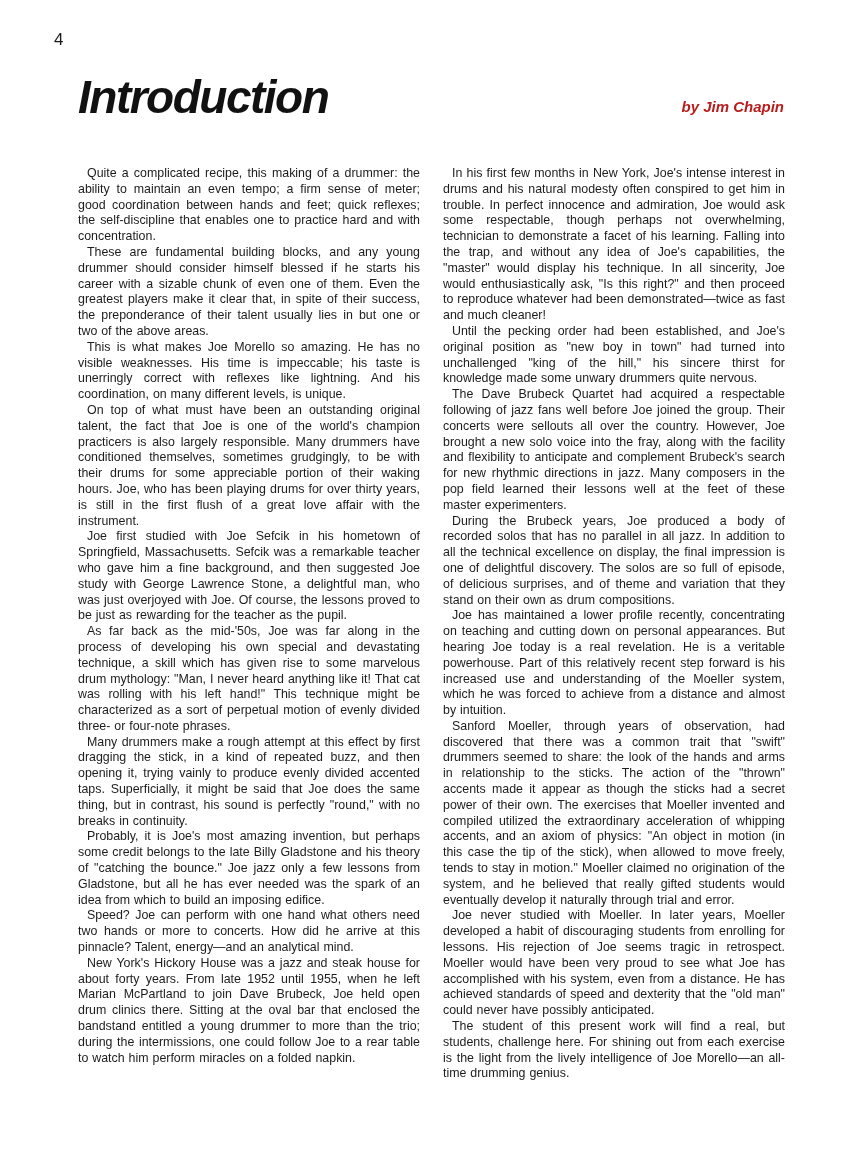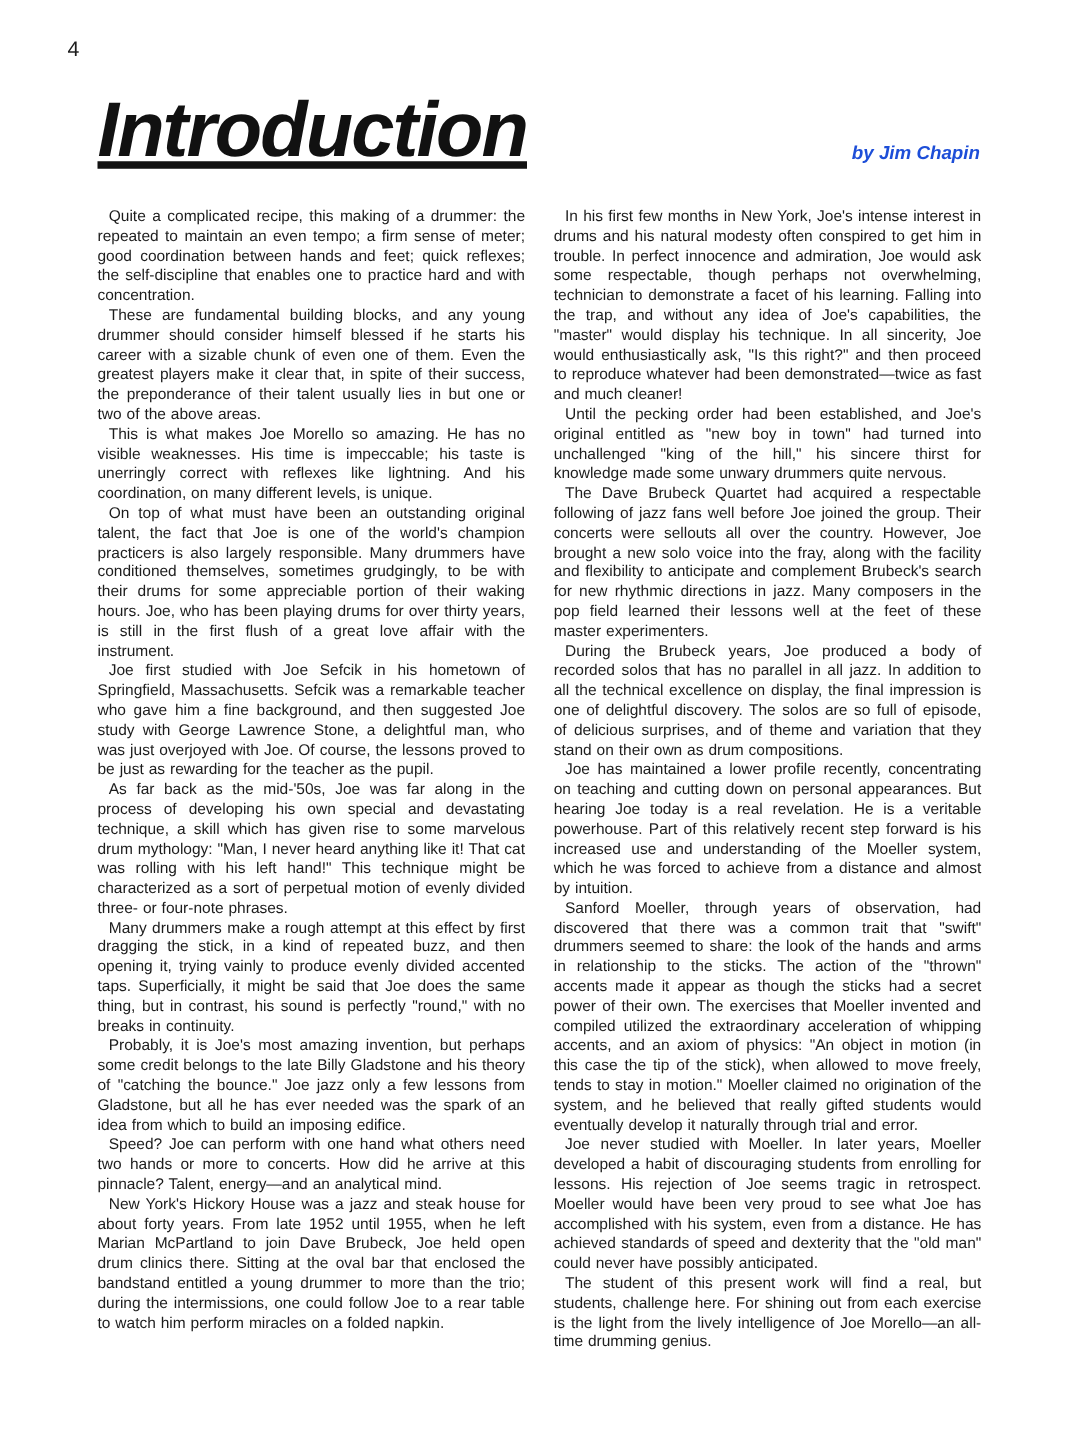--- a/index.html
+++ b/index.html
@@ -28,34 +28,33 @@
   .header {
     position: absolute;
     top: 74px;
     left: 78px;
     right: 80px;
     display: flex;
     align-items: flex-end;
     justify-content: space-between;
   }
   .title {
-    font-size: 62px;
+    font-size: 46px;
     font-weight: bold;
     font-style: italic;
     letter-spacing: -1.5px;
     line-height: 1;
     color: #111111;
-    text-decoration: underline;
   }
   .byline {
     font-size: 15px;
     font-weight: bold;
     font-style: italic;
     padding-bottom: 5px;
-    color: #1d4ed8;
+    color: #b91c1c;
   }
   .columns {
     position: absolute;
     top: 166px;
     left: 78px;
     right: 79px;
     display: flex;
     gap: 23px;
   }
   .column {
@@ -79,34 +78,34 @@
 
   <div class="page-number">4</div>
 
   <div class="header">
     <div class="title">Introduction</div>
     <div class="byline">by Jim Chapin</div>
   </div>
 
   <div class="columns">
     <div class="column">
-        <p class="para">Quite a complicated recipe, this making of a drummer: the repeated to maintain an even tempo; a firm sense of meter; good coordination between hands and feet; quick reflexes; the self-discipline that enables one to practice hard and with concentration.</p>
+        <p class="para">Quite a complicated recipe, this making of a drummer: the ability to maintain an even tempo; a firm sense of meter; good coordination between hands and feet; quick reflexes; the self-discipline that enables one to practice hard and with concentration.</p>
         <p class="para">These are fundamental building blocks, and any young drummer should consider himself blessed if he starts his career with a sizable chunk of even one of them. Even the greatest players make it clear that, in spite of their success, the preponderance of their talent usually lies in but one or two of the above areas.</p>
         <p class="para">This is what makes Joe Morello so amazing. He has no visible weaknesses. His time is impeccable; his taste is unerringly correct with reflexes like lightning. And his coordination, on many different levels, is unique.</p>
         <p class="para">On top of what must have been an outstanding original talent, the fact that Joe is one of the world's champion practicers is also largely responsible. Many drummers have conditioned themselves, sometimes grudgingly, to be with their drums for some appreciable portion of their waking hours. Joe, who has been playing drums for over thirty years, is still in the first flush of a great love affair with the instrument.</p>
         <p class="para">Joe first studied with Joe Sefcik in his hometown of Springfield, Massachusetts. Sefcik was a remarkable teacher who gave him a fine background, and then suggested Joe study with George Lawrence Stone, a delightful man, who was just overjoyed with Joe. Of course, the lessons proved to be just as rewarding for the teacher as the pupil.</p>
         <p class="para">As far back as the mid-'50s, Joe was far along in the process of developing his own special and devastating technique, a skill which has given rise to some marvelous drum mythology: "Man, I never heard anything like it! That cat was rolling with his left hand!" This technique might be characterized as a sort of perpetual motion of evenly divided three- or four-note phrases.</p>
         <p class="para">Many drummers make a rough attempt at this effect by first dragging the stick, in a kind of repeated buzz, and then opening it, trying vainly to produce evenly divided accented taps. Superficially, it might be said that Joe does the same thing, but in contrast, his sound is perfectly "round," with no breaks in continuity.</p>
         <p class="para">Probably, it is Joe's most amazing invention, but perhaps some credit belongs to the late Billy Gladstone and his theory of "catching the bounce." Joe jazz only a few lessons from Gladstone, but all he has ever needed was the spark of an idea from which to build an imposing edifice.</p>
         <p class="para">Speed? Joe can perform with one hand what others need two hands or more to concerts. How did he arrive at this pinnacle? Talent, energy—and an analytical mind.</p>
         <p class="para">New York's Hickory House was a jazz and steak house for about forty years. From late 1952 until 1955, when he left Marian McPartland to join Dave Brubeck, Joe held open drum clinics there. Sitting at the oval bar that enclosed the bandstand entitled a young drummer to more than the trio; during the intermissions, one could follow Joe to a rear table to watch him perform miracles on a folded napkin.</p>
       </div>
     <div class="column">
         <p class="para">In his first few months in New York, Joe's intense interest in drums and his natural modesty often conspired to get him in trouble. In perfect innocence and admiration, Joe would ask some respectable, though perhaps not overwhelming, technician to demonstrate a facet of his learning. Falling into the trap, and without any idea of Joe's capabilities, the "master" would display his technique. In all sincerity, Joe would enthusiastically ask, "Is this right?" and then proceed to reproduce whatever had been demonstrated—twice as fast and much cleaner!</p>
-        <p class="para">Until the pecking order had been established, and Joe's original entitled as "new boy in town" had turned into unchallenged "king of the hill," his sincere thirst for knowledge made some unwary drummers quite nervous.</p>
+        <p class="para">Until the pecking order had been established, and Joe's original position as "new boy in town" had turned into unchallenged "king of the hill," his sincere thirst for knowledge made some unwary drummers quite nervous.</p>
         <p class="para">The Dave Brubeck Quartet had acquired a respectable following of jazz fans well before Joe joined the group. Their concerts were sellouts all over the country. However, Joe brought a new solo voice into the fray, along with the facility and flexibility to anticipate and complement Brubeck's search for new rhythmic directions in jazz. Many composers in the pop field learned their lessons well at the feet of these master experimenters.</p>
         <p class="para">During the Brubeck years, Joe produced a body of recorded solos that has no parallel in all jazz. In addition to all the technical excellence on display, the final impression is one of delightful discovery. The solos are so full of episode, of delicious surprises, and of theme and variation that they stand on their own as drum compositions.</p>
         <p class="para">Joe has maintained a lower profile recently, concentrating on teaching and cutting down on personal appearances. But hearing Joe today is a real revelation. He is a veritable powerhouse. Part of this relatively recent step forward is his increased use and understanding of the Moeller system, which he was forced to achieve from a distance and almost by intuition.</p>
         <p class="para">Sanford Moeller, through years of observation, had discovered that there was a common trait that "swift" drummers seemed to share: the look of the hands and arms in relationship to the sticks. The action of the "thrown" accents made it appear as though the sticks had a secret power of their own. The exercises that Moeller invented and compiled utilized the extraordinary acceleration of whipping accents, and an axiom of physics: "An object in motion (in this case the tip of the stick), when allowed to move freely, tends to stay in motion." Moeller claimed no origination of the system, and he believed that really gifted students would eventually develop it naturally through trial and error.</p>
         <p class="para">Joe never studied with Moeller. In later years, Moeller developed a habit of discouraging students from enrolling for lessons. His rejection of Joe seems tragic in retrospect. Moeller would have been very proud to see what Joe has accomplished with his system, even from a distance. He has achieved standards of speed and dexterity that the "old man" could never have possibly anticipated.</p>
         <p class="para">The student of this present work will find a real, but students, challenge here. For shining out from each exercise is the light from the lively intelligence of Joe Morello—an all-time drumming genius.</p>
       </div>
   </div>
 
 </div>

